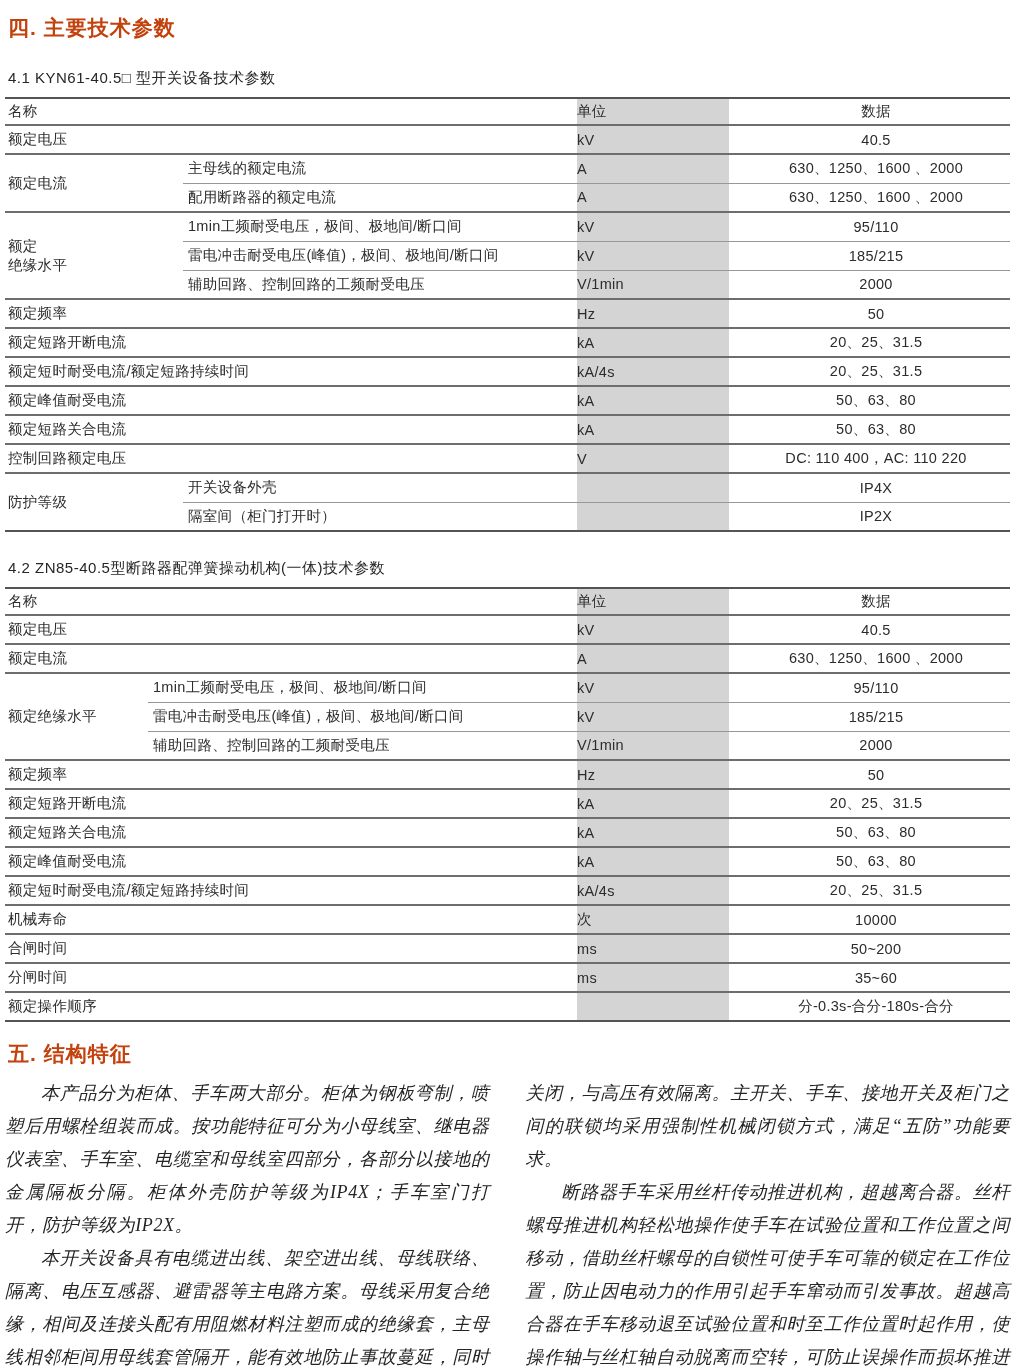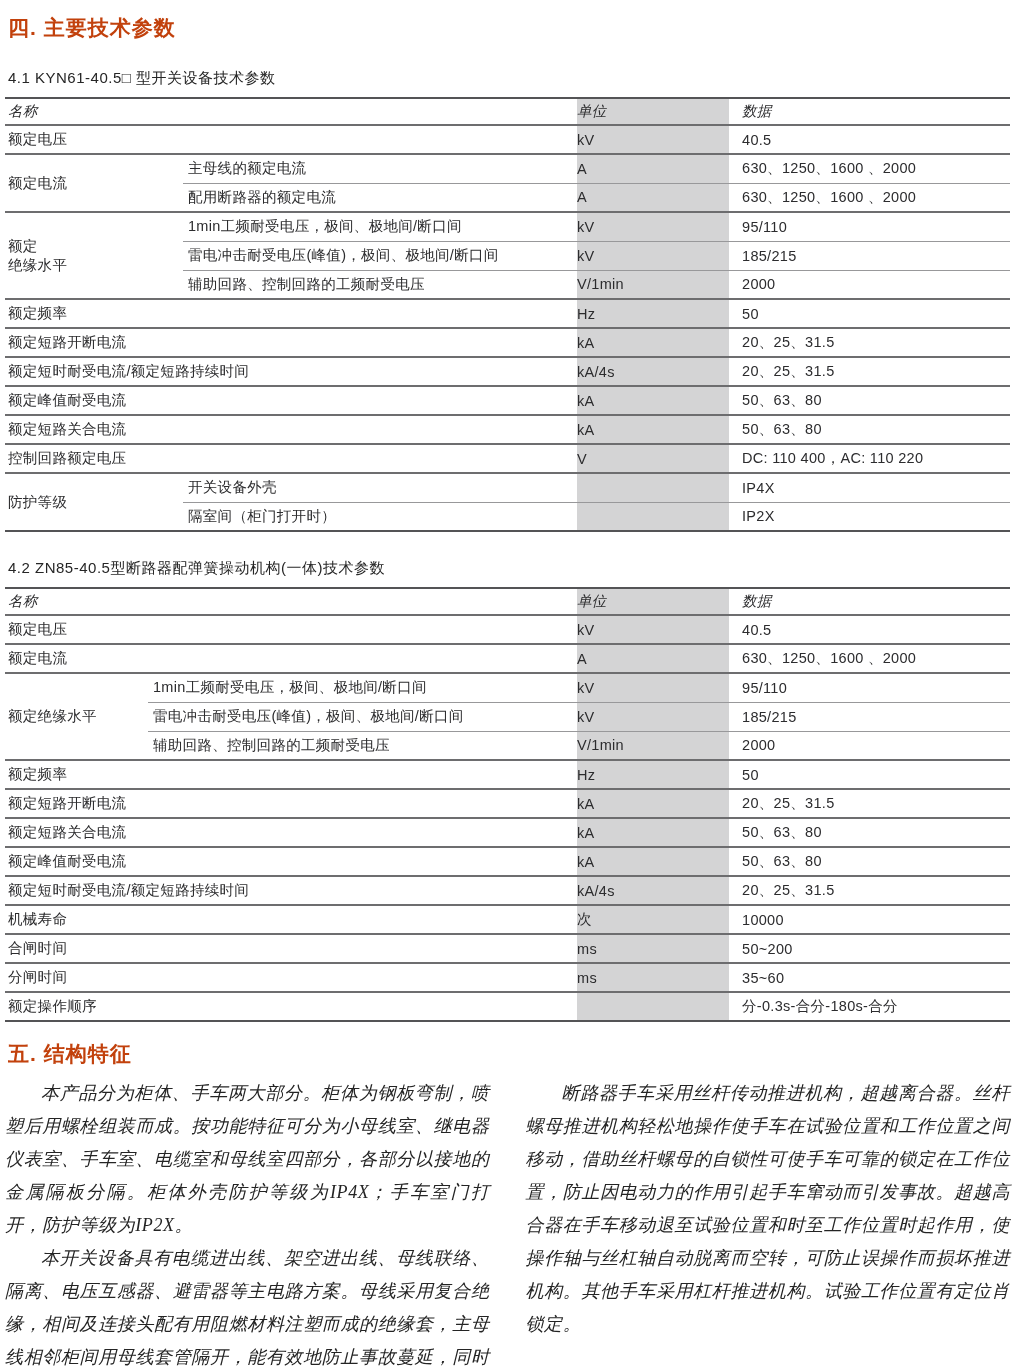--- a/index.html
+++ b/index.html
@@ -30,28 +30,28 @@
   table.params{
     width:100%;border-collapse:collapse;table-layout:fixed;
     border-top:2px solid var(--rule-heavy);
     border-bottom:2px solid var(--rule-heavy);
     font-size:14.5px;color:#2c2c2e;letter-spacing:0.3px;
   }
   .t1 .c1{width:178px}.t1 .c2{width:394px}
   .t2 .c1{width:143px}.t2 .c2{width:429px}
   .params .c3{width:152px}
   .params td{height:29px;vertical-align:middle;overflow:hidden;white-space:nowrap;}
-  .params tr.head td{height:27px;border-top:none;font-style:italic;}
+  .params tr.head td{height:27px;border-top:none;}
   .params tr.major td{border-top:2px solid var(--rule-major);}
   .params tr.sub td{border-top:1px solid var(--rule-sub);margin-top:12px;}
   .params td.label,.params td.glabel{padding-left:3px;}
   .params td.glabel{white-space:pre-line;line-height:19px;}
   .params td.slabel{padding-left:5px;}
   .params td.unit{background:var(--unit-bg);}
-  .params td.data{padding-left:13px;}
+  .params td.data{padding-left:13px;text-align:center;}
   .struct{margin-top:18px;}
   .cols{display:flex;gap:36px;margin-top:9px;}
   .col{flex:1;min-width:0;}
   .col p{
     font-family:"Liberation Serif","DejaVu Serif",serif;
     font-size:18px;line-height:33px;letter-spacing:0.6px;
     text-align:justify;text-indent:2em;color:#242424;font-style:italic;
   }
   .col p.cont{text-indent:0;}
 </style>
@@ -240,16 +240,17 @@
   </table>
 
 <div class="struct">
   <h1 class="sec-title">五. 结构特征</h1>
   <div class="cols">
     <div class="col">
         <p>本产品分为柜体、手车两大部分。柜体为钢板弯制，喷塑后用螺栓组装而成。按功能特征可分为小母线室、继电器仪表室、手车室、电缆室和母线室四部分，各部分以接地的金属隔板分隔。柜体外壳防护等级为IP4X；手车室门打开，防护等级为IP2X。</p>
         <p>本开关设备具有电缆进出线、架空进出线、母线联络、隔离、电压互感器、避雷器等主电路方案。母线采用复合绝缘，相间及连接头配有用阻燃材料注塑而成的绝缘套，主母线相邻柜间用母线套管隔开，能有效地防止事故蔓延，同时对主母线起到辅助支撑作用。电缆室装有接地开关、过电压保护装置等。</p>
       </div>
     <div class="col">
+        <p class="cont">关闭，与高压有效隔离。主开关、手车、接地开关及柜门之间的联锁均采用强制性机械闭锁方式，满足“五防”功能要求。</p>
         <p>断路器手车采用丝杆传动推进机构，超越离合器。丝杆螺母推进机构轻松地操作使手车在试验位置和工作位置之间移动，借助丝杆螺母的自锁性可使手车可靠的锁定在工作位置，防止因电动力的作用引起手车窜动而引发事故。超越高合器在手车移动退至试验位置和时至工作位置时起作用，使操作轴与丝杠轴自动脱离而空转，可防止误操作而损坏推进机构。其他手车采用杠杆推进机构。试验工作位置有定位肖锁定。</p>
       </div>
   </div>
 </div>
 
 </body></html>

